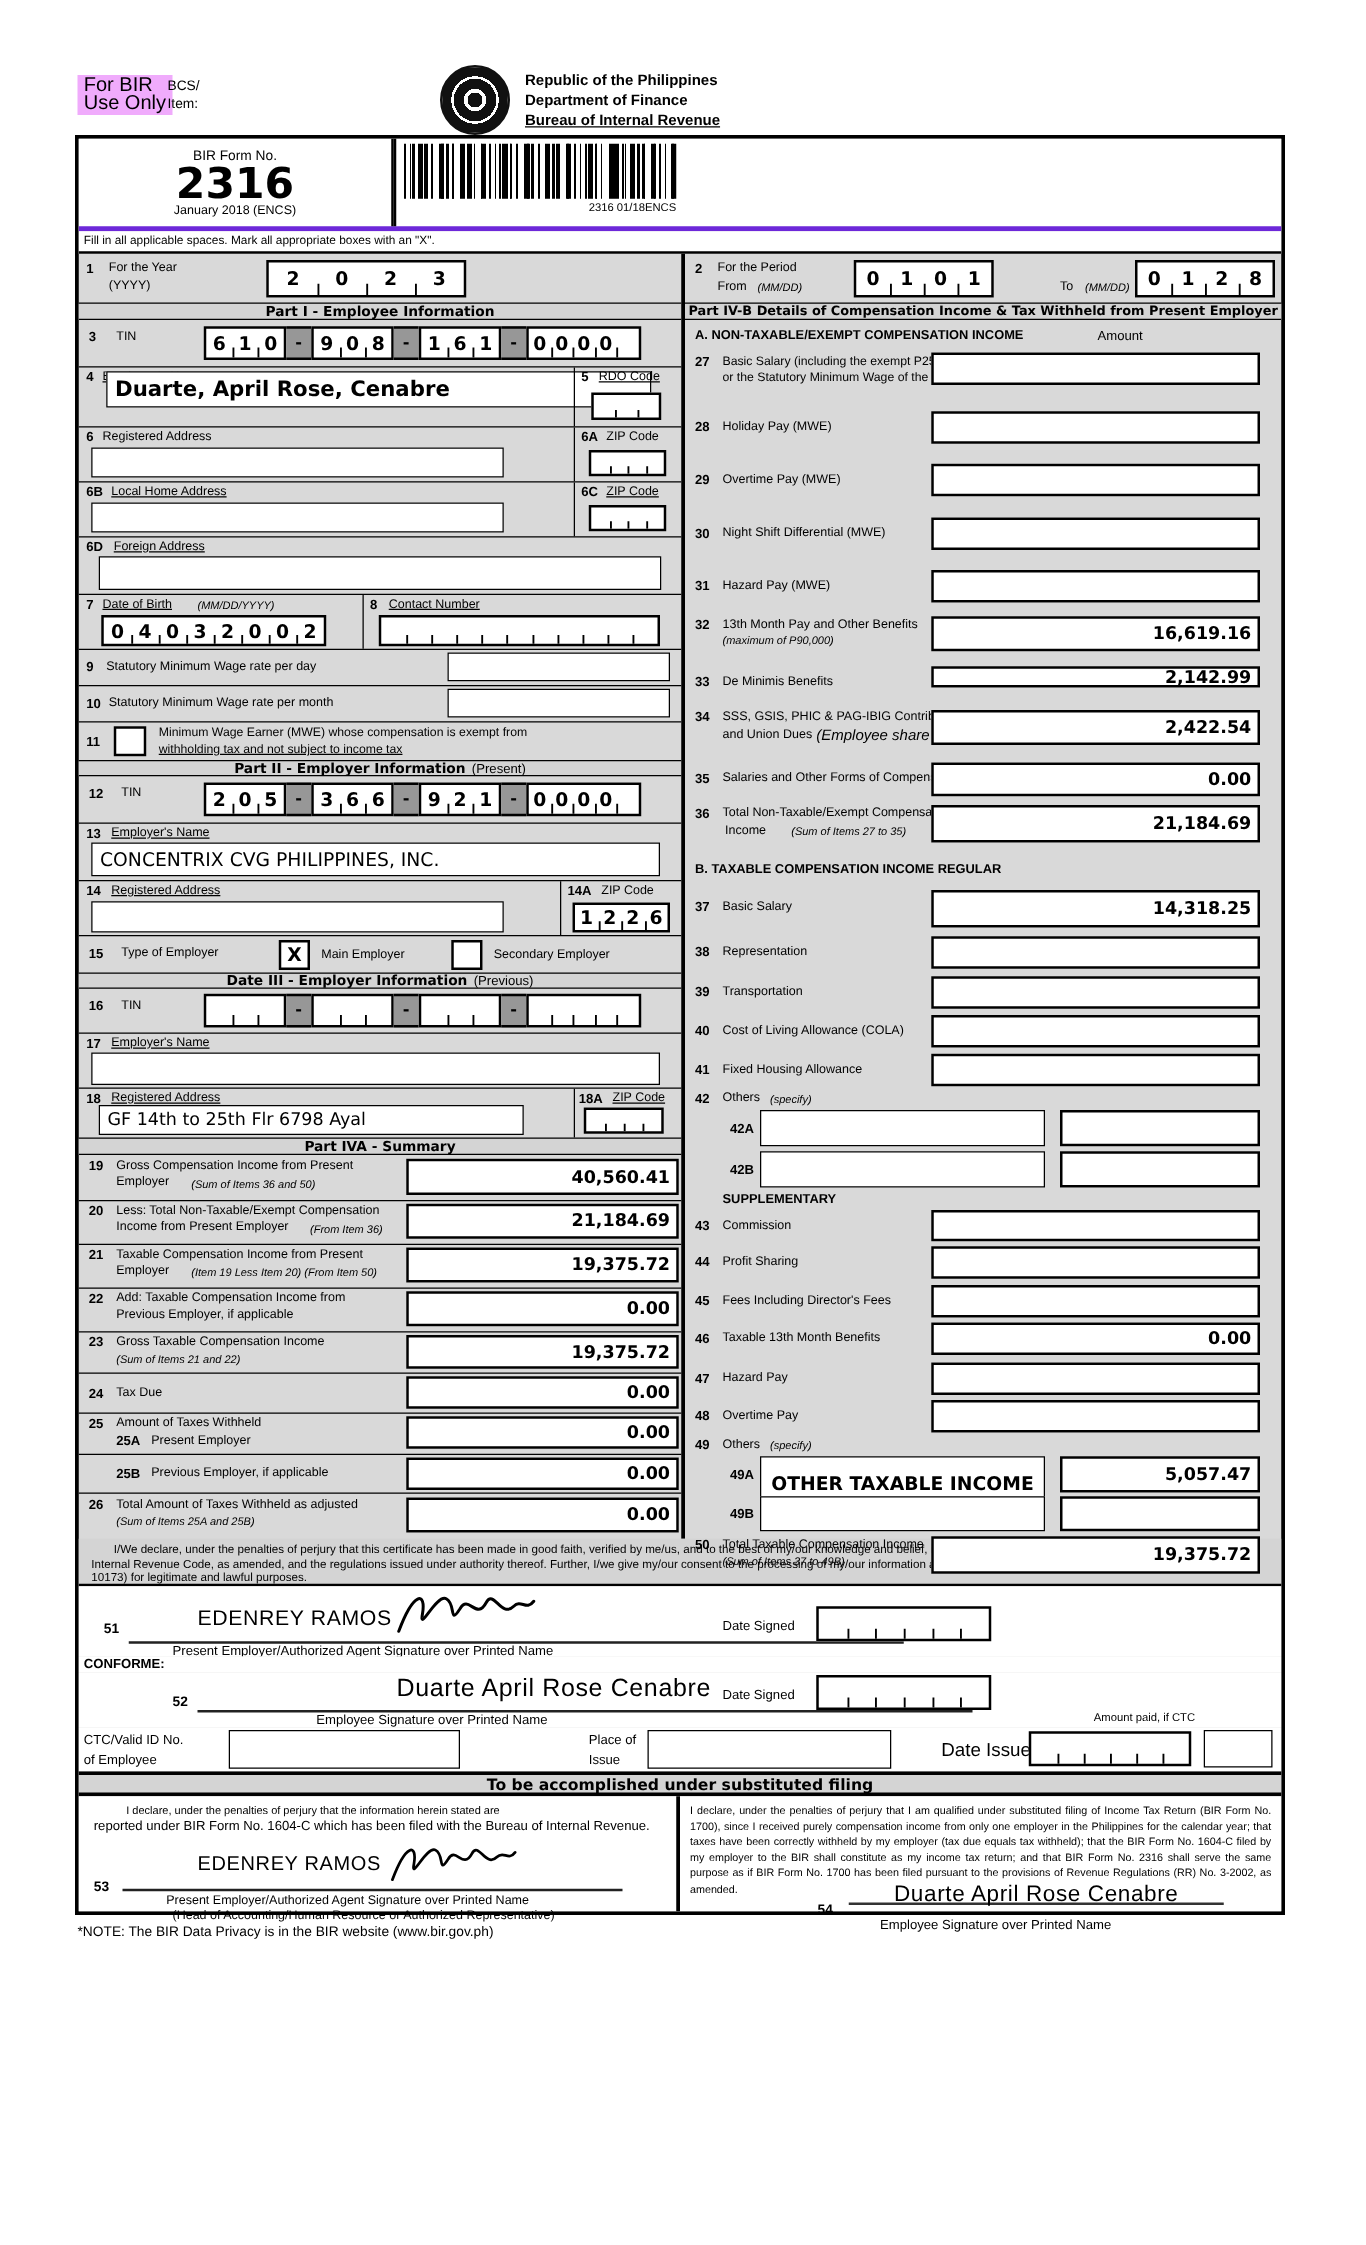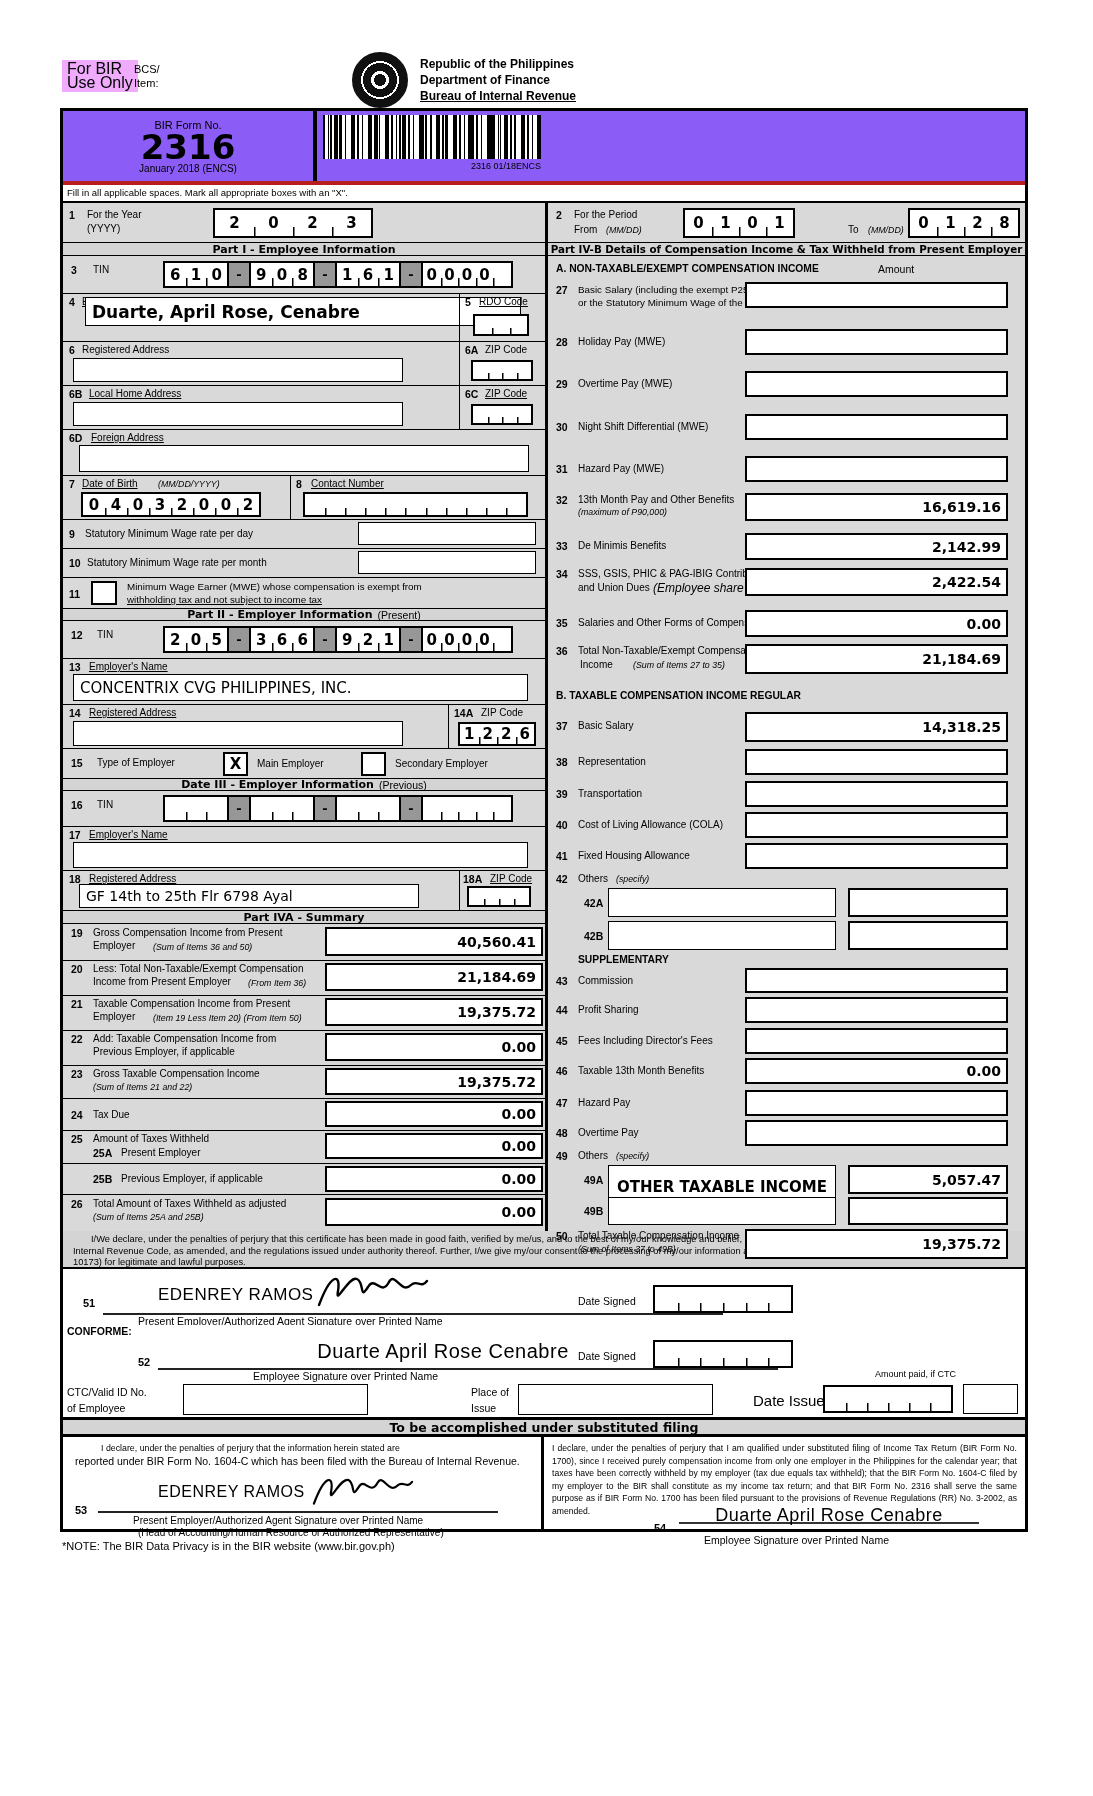--- a/index.html
+++ b/index.html
@@ -10,21 +10,21 @@
   .forbir{position:absolute;left:0;top:4px;background:#f0abfc;font-size:16px;line-height:14px;padding:2px 5px}
   .bcs{position:absolute;left:72px;top:6px;font-size:11px;line-height:14px}
   .gov{position:absolute;left:290px;top:-4px;display:flex;gap:12px;align-items:center}
   .seal{width:52px;height:52px;border-radius:50%;border:2px solid #111;flex:none;
         background:radial-gradient(circle at 50% 50%, #111 0 6px, #fff 6px 9px, #111 9px 17px, #fff 17px 19px, #111 19px 26px)}
   .gov-text{font-size:12px;font-weight:bold;line-height:16px}
   .gov-text .u{text-decoration:underline}
   
   .formbox{position:absolute;left:60px;top:108px;width:968px;height:1424px;border:3px solid #000;
            background:#d9d9d9;box-sizing:border-box;display:flex;flex-direction:column}
-  .hdrrow{display:flex;height:70px;background:#8b5cf6;border-bottom:4px solid #b91c1c;flex:none}
+  .hdrrow{display:flex;height:70px;background:#ffffff;border-bottom:4px solid #6d28d9;flex:none}
   .hdr-left{width:252px;border-right:2px solid #000;display:flex;flex-direction:column;align-items:center;justify-content:center;box-sizing:border-box}
   .fno-label{font-size:11px}
   .fno{font:bold 34px "DejaVu Sans",sans-serif;line-height:32px}
   .fver{font-size:10px}
   .hdr-center{flex:1;display:flex;flex-direction:column;align-items:center;justify-content:flex-end;padding-bottom:1px}
   .ftitle{font:bold 21px "DejaVu Sans",sans-serif;line-height:22px}
   .fsub{font-size:9.5px;margin-top:1px}
   .hdr-right{width:232px;border-left:2px solid #000;padding:4px 6px;box-sizing:border-box}
   .barcode{height:44px;background:
       repeating-linear-gradient(90deg,#000 0 2px,transparent 2px 5px,#000 5px 6px,transparent 6px 11px,#000 11px 15px,transparent 15px 17px),
@@ -515,21 +515,21 @@
         </div>
         <div class="frow" style="height:40px">
           <span class="num" style="left:8px;top:3px">32</span>
           <span class="lb" style="left:30px;top:3px">13th Month Pay and Other Benefits</span>
           <span class="sub" style="left:30px;top:16px">(maximum of P90,000)</span>
           <span class="amt" style="left:197px;top:2px;width:263px;height:28px">16,619.16</span>
         </div>
         <div class="frow" style="height:34px">
           <span class="num" style="left:8px;top:9px">33</span>
           <span class="lb" style="left:30px;top:9px">De Minimis Benefits</span>
-          <span class="amt" style="left:197px;top:2px;width:263px;height:27px">2,142.99</span>
+          <span class="amt" style="left:197px;top:2px;width:263px;height:17px">2,142.99</span>
         </div>
         <div class="frow" style="height:43px">
           <span class="num" style="left:8px;top:3px">34</span>
           <span class="lb" style="left:30px;top:3px">SSS, GSIS, PHIC &amp; PAG-IBIG Contributions</span>
           <span class="lb" style="left:30px;top:17px">and Union Dues</span>
           <span class="sub" style="left:105px;top:16px;font-size:12px">(Employee share only)</span>
           <span class="amt" style="left:197px;top:3px;width:263px;height:28px">2,422.54</span>
         </div>
         <div class="frow" style="height:34px">
           <span class="num" style="left:8px;top:9px">35</span>

